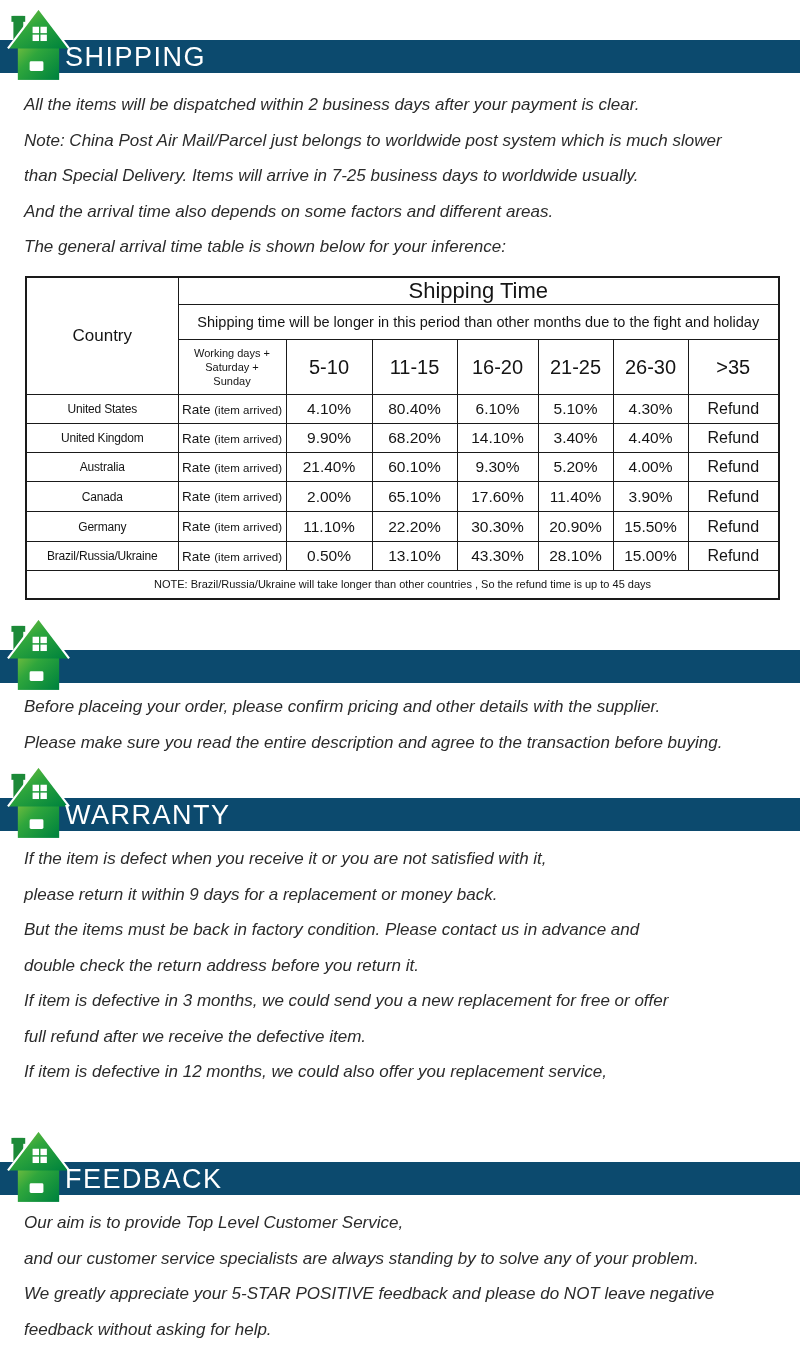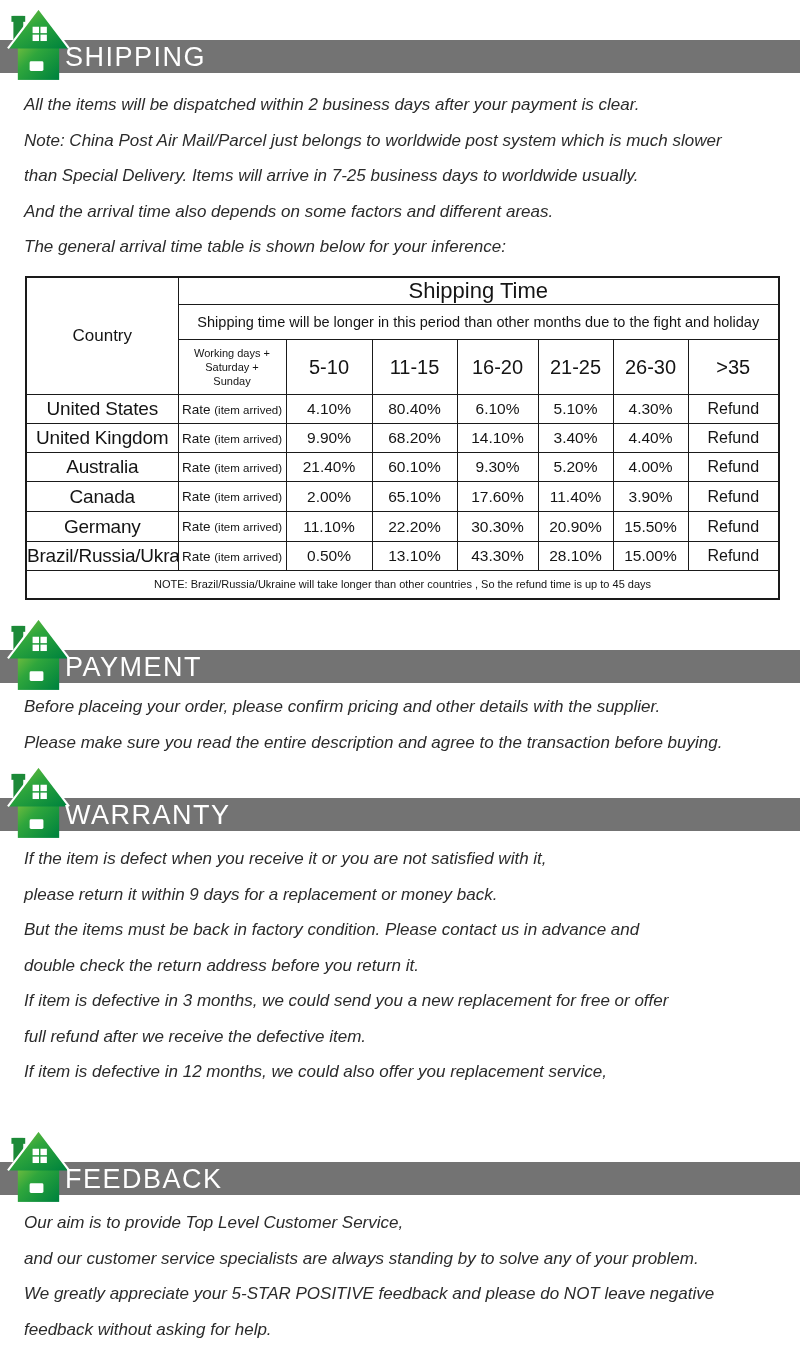--- a/index.html
+++ b/index.html
@@ -4,21 +4,21 @@
 <style>
   html,body{margin:0;padding:0;}
   body{
     width:800px;height:1350px;background:#ffffff;
     font-family:"Liberation Sans",sans-serif;color:#2b2b2b;
     position:relative;overflow:hidden;
   }
   #page{position:absolute;left:0;top:0;width:800px;height:1350px;}
 
   
-  .sec-header{position:absolute;left:0;width:800px;height:33px;background:#737373;}
+  .sec-header{position:absolute;left:0;width:800px;height:33px;background:#0c4a6e;}
   .sec-title{
     position:absolute;left:65px;top:0;height:33px;line-height:34px;
     color:#ffffff;font-size:27px;letter-spacing:1.5px;font-weight:400;
   }
   .house{position:absolute;left:7px;top:-35px;width:63px;height:75px;}
 
   
   .paras{position:absolute;left:24px;width:780px;font-style:italic;}
   .para{font-size:17px;line-height:35.5px;white-space:nowrap;color:#2b2b2b;}
 
@@ -27,21 +27,21 @@
     position:absolute;left:25px;top:276px;width:753px;
     border-collapse:collapse;table-layout:fixed;color:#141414;
     border:2px solid #1a1a1a;
   }
   #ship-table td{border:1px solid #1a1a1a;text-align:center;vertical-align:middle;padding:0;overflow:hidden;}
   td.c-country{font-size:17px;}
   td.c-shiptime{font-size:22px;}
   td.c-period{font-size:14.5px;}
   td.c-workdays{font-size:11px;line-height:1.3;}
   td.c-range{font-size:20px;}
-  td.c-name{font-size:19px;letter-spacing:-0.2px;margin-top:24px;}
+  td.c-name{font-size:12px;letter-spacing:-0.2px;margin-top:24px;}
   td.c-rate{font-size:13.5px;white-space:nowrap;}
   .rate-sub{font-size:11.5px;}
   td.c-val{font-size:15.5px;}
   td.c-refund{font-size:16px;}
   td.c-note{font-size:11px;text-align:left;padding-left:7px;white-space:nowrap;}
 </style>
 </head>
 <body>
 
 <svg width="0" height="0" style="position:absolute" aria-hidden="true">
@@ -179,21 +179,20 @@
       <tr style="height:28px">
         <td class="c-note" colspan="8">NOTE: Brazil/Russia/Ukraine will take longer than other countries , So the refund time is up to 45 days</td>
       </tr>
     </tbody>
   </table>
 
   <div class="sec-header" style="top:650px">
     <svg class="house" viewBox="0 0 64 76">
         <use href="#houseShape"></use>
       </svg>
-    <div class="sec-title">PAYMENT</div>
   </div>
   <div class="paras" style="top:689px">
     <div class="para">Before placeing your order, please confirm pricing and other details with the supplier.</div>
     <div class="para">Please make sure you read the entire description and agree to the transaction before buying.</div>
   </div>
 
   <div class="sec-header" style="top:798px">
     <svg class="house" viewBox="0 0 64 76">
         <use href="#houseShape"></use>
       </svg>

